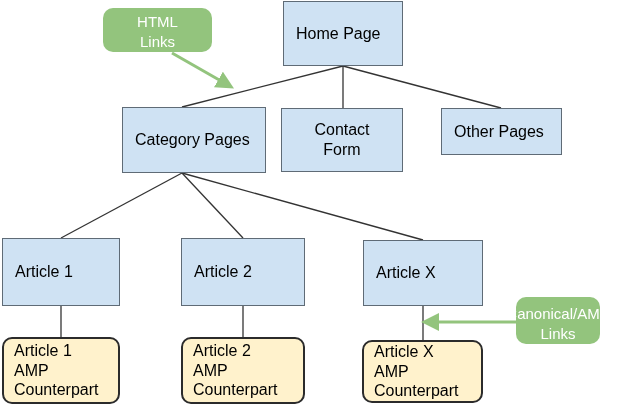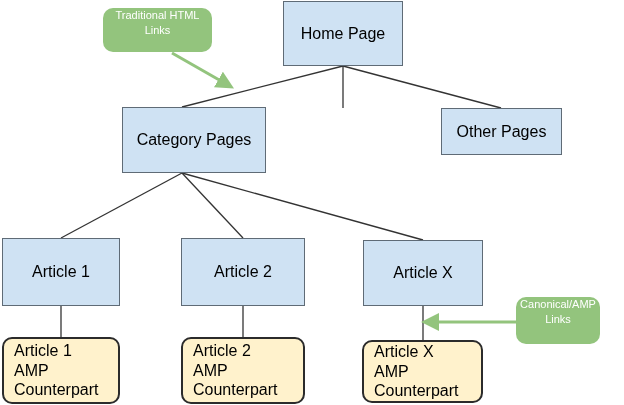--- a/index.html
+++ b/index.html
@@ -6,33 +6,33 @@
   .canvas {
     position:relative; width:624px; height:405px;
     background:#ffffff; overflow:hidden;
     font-family:"Liberation Sans", sans-serif;
     color:#000;
   }
   svg.connectors { position:absolute; left:0; top:0; width:624px; height:405px; z-index:1; }
   .node { position:absolute; z-index:2; box-sizing:border-box; font-size:16px; }
   .node.page {
     background:#cfe2f3; border:1px solid #5f6b76;
-    display:flex; align-items:center; justify-content:center;
+    display:flex; align-items:center; justify-content:flex-start;
     text-align:center; line-height:1.22; padding:0 12px;
   }
   .node.amp {
     background:#fff2cc; border:2px solid #2b2b2b; border-radius:10px;
     display:flex; flex-direction:column; justify-content:center;
     text-align:left; line-height:1.22; padding:4px 8px 4px 10px;
   }
   .callout {
     position:absolute; z-index:3; box-sizing:border-box;
     background:#93c47d; color:#ffffff; border-radius:10px;
-    display:flex; flex-direction:column; align-items:center; justify-content:flex-start;
-    text-align:center; font-size:11px; line-height:1.35;
+    display:flex; flex-direction:column; align-items:center; justify-content:flex-end;
+    text-align:center; font-size:15px; line-height:1.35;
   }
 </style>
 </head>
 <body>
 
 <div class="canvas">
 
   <svg class="connectors" viewBox="0 0 624 405">
     <defs>
       <marker id="arrowhead-green" markerWidth="6" markerHeight="6" refX="1" refY="3" orient="auto" markerUnits="strokeWidth">
@@ -55,20 +55,23 @@
   </svg>
 
   <div class="node page" style="left:283px; top:1px; width:120px; height:65px;">
     <span>Home Page</span>
   </div>
 
   <div class="node page" style="left:122px; top:107px; width:144px; height:66px;">
     <span>Category Pages</span>
   </div>
 
+  <div class="node page" style="left:281px; top:108px; width:122px; height:64px;">
+    <span>Contact Form</span>
+  </div>
 
   <div class="node page" style="left:441px; top:108px; width:121px; height:47px;">
     <span>Other Pages</span>
   </div>
 
   <div class="node page" style="left:2px; top:238px; width:118px; height:68px;">
     <span>Article 1</span>
   </div>
 
   <div class="node page" style="left:181px; top:238px; width:124px; height:68px;">

